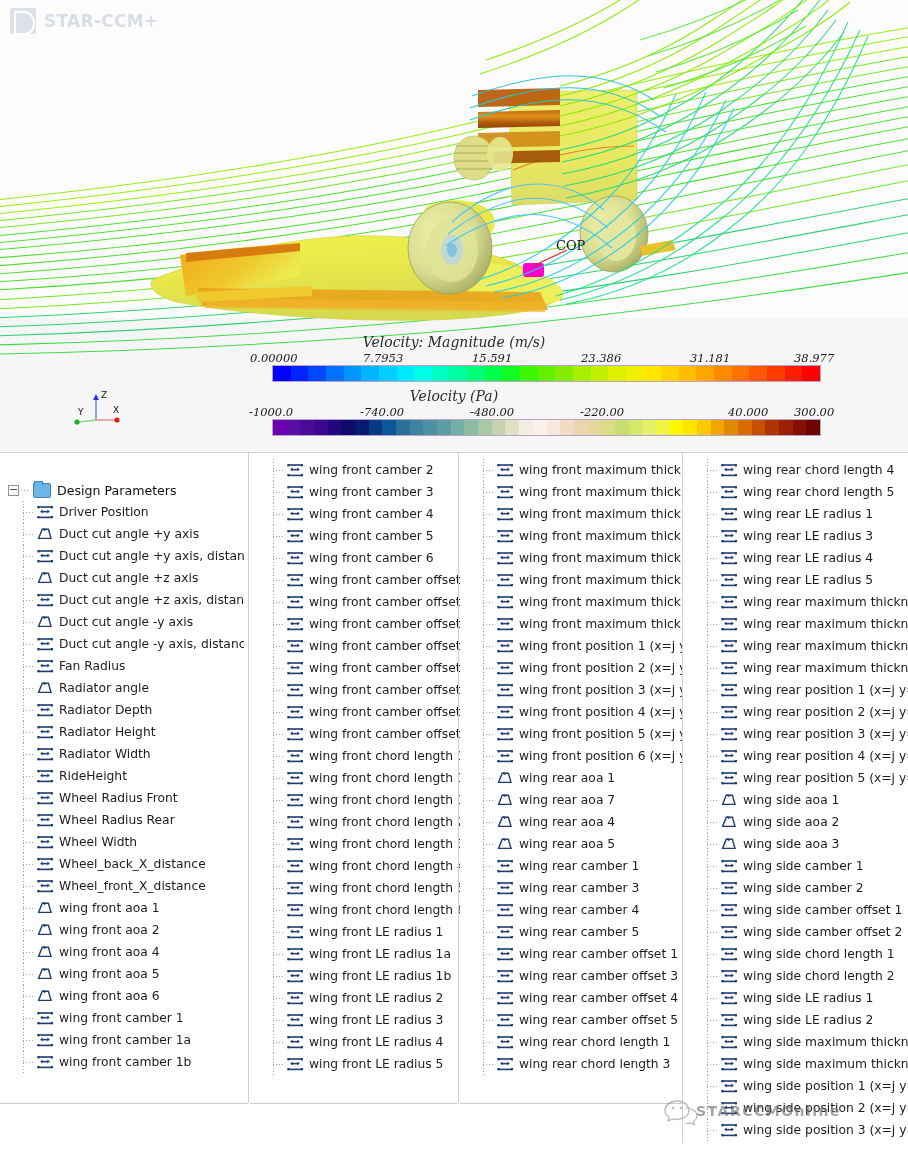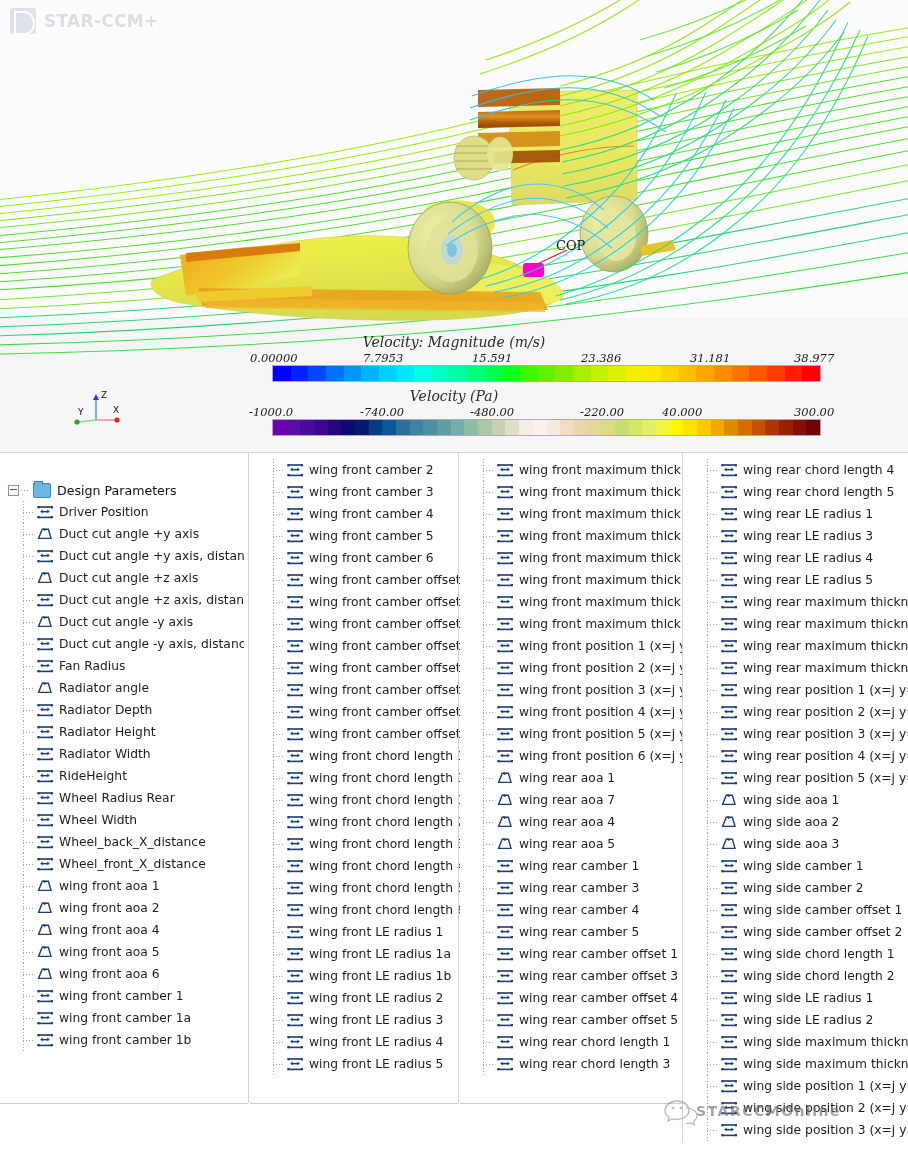--- a/index.html
+++ b/index.html
@@ -351,21 +351,21 @@
         <div class="seg" style="left: 96.7742%; width: 3.30581%; background: rgb(255, 0, 0);"></div>
       </div>
 
     <div class="legend" style="top:388px;">
       <div class="legend-title">Velocity (Pa)</div>
       <div class="legend-ticks">
         <span style="left:249px">-1000.0</span>
         <span style="left:360px">-740.00</span>
         <span style="left:470px">-480.00</span>
         <span style="left:580px">-220.00</span>
-        <span style="left:662px">40.000</span>
+        <span style="left:728px">40.000</span>
         <span style="left:794px">300.00</span>
       </div>
     </div>
     <div class="legend-bar" id="bar-pressure" style="top:419px;">
         <div class="seg" style="left: 0%; width: 2.58%; background: rgb(106, 0, 176);"></div>
         <div class="seg" style="left: 2.5%; width: 2.58%; background: rgb(90, 12, 168);"></div>
         <div class="seg" style="left: 5%; width: 2.58%; background: rgb(74, 10, 154);"></div>
         <div class="seg" style="left: 7.5%; width: 2.58%; background: rgb(58, 8, 144);"></div>
         <div class="seg" style="left: 10%; width: 2.58%; background: rgb(36, 6, 126);"></div>
         <div class="seg" style="left: 12.5%; width: 2.58%; background: rgb(16, 10, 110);"></div>
@@ -607,20 +607,36 @@
           <svg class="ico" viewBox="0 0 18 16">
             <rect x="1.6" y="2.2" width="14.8" height="1.6" fill="#1f3d70"></rect>
             <rect x="1.6" y="12.6" width="14.8" height="1.6" fill="#1f3d70"></rect>
             <rect x="1.4" y="2.2" width="2.2" height="2.2" fill="#1f3d70"></rect>
             <rect x="1.4" y="12" width="2.2" height="2.2" fill="#1f3d70"></rect>
             <rect x="14.8" y="2.2" width="2.2" height="2.2" fill="#1f3d70"></rect>
             <rect x="14.8" y="12" width="2.2" height="2.2" fill="#1f3d70"></rect>
             <path d="M4.2,7.6 L6.6,5.6 L6.6,9.6 Z M13.8,7.6 L11.4,5.6 L11.4,9.6 Z" fill="#1f3d70"></path>
             <rect x="6.0" y="6.9" width="6.0" height="1.5" fill="#1f3d70"></rect>
           </svg>
+          <span class="lbl">Wheel Radius Front</span>
+        </div>
+        <div class="node">
+          <div class="guide" style="left: 23px;"></div>
+          <div class="elbow" style="left: 23px;"></div>
+          <div style="width: 36px; flex: 0 0 36px;"></div>
+          <svg class="ico" viewBox="0 0 18 16">
+            <rect x="1.6" y="2.2" width="14.8" height="1.6" fill="#1f3d70"></rect>
+            <rect x="1.6" y="12.6" width="14.8" height="1.6" fill="#1f3d70"></rect>
+            <rect x="1.4" y="2.2" width="2.2" height="2.2" fill="#1f3d70"></rect>
+            <rect x="1.4" y="12" width="2.2" height="2.2" fill="#1f3d70"></rect>
+            <rect x="14.8" y="2.2" width="2.2" height="2.2" fill="#1f3d70"></rect>
+            <rect x="14.8" y="12" width="2.2" height="2.2" fill="#1f3d70"></rect>
+            <path d="M4.2,7.6 L6.6,5.6 L6.6,9.6 Z M13.8,7.6 L11.4,5.6 L11.4,9.6 Z" fill="#1f3d70"></path>
+            <rect x="6.0" y="6.9" width="6.0" height="1.5" fill="#1f3d70"></rect>
+          </svg>
           <span class="lbl">Wheel Radius Rear</span>
         </div>
         <div class="node">
           <div class="guide" style="left: 23px;"></div>
           <div class="elbow" style="left: 23px;"></div>
           <div style="width: 36px; flex: 0 0 36px;"></div>
           <svg class="ico" viewBox="0 0 18 16">
             <rect x="1.6" y="2.2" width="14.8" height="1.6" fill="#1f3d70"></rect>
             <rect x="1.6" y="12.6" width="14.8" height="1.6" fill="#1f3d70"></rect>
             <rect x="1.4" y="2.2" width="2.2" height="2.2" fill="#1f3d70"></rect>

